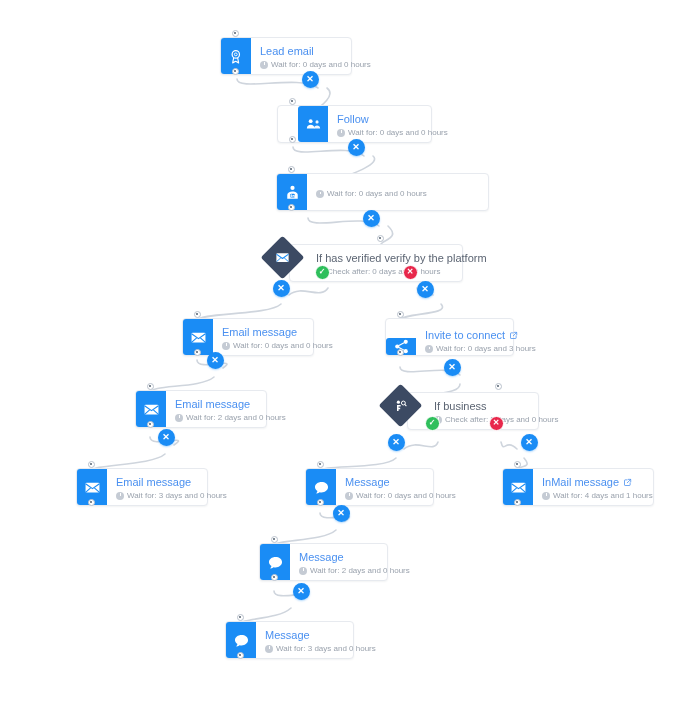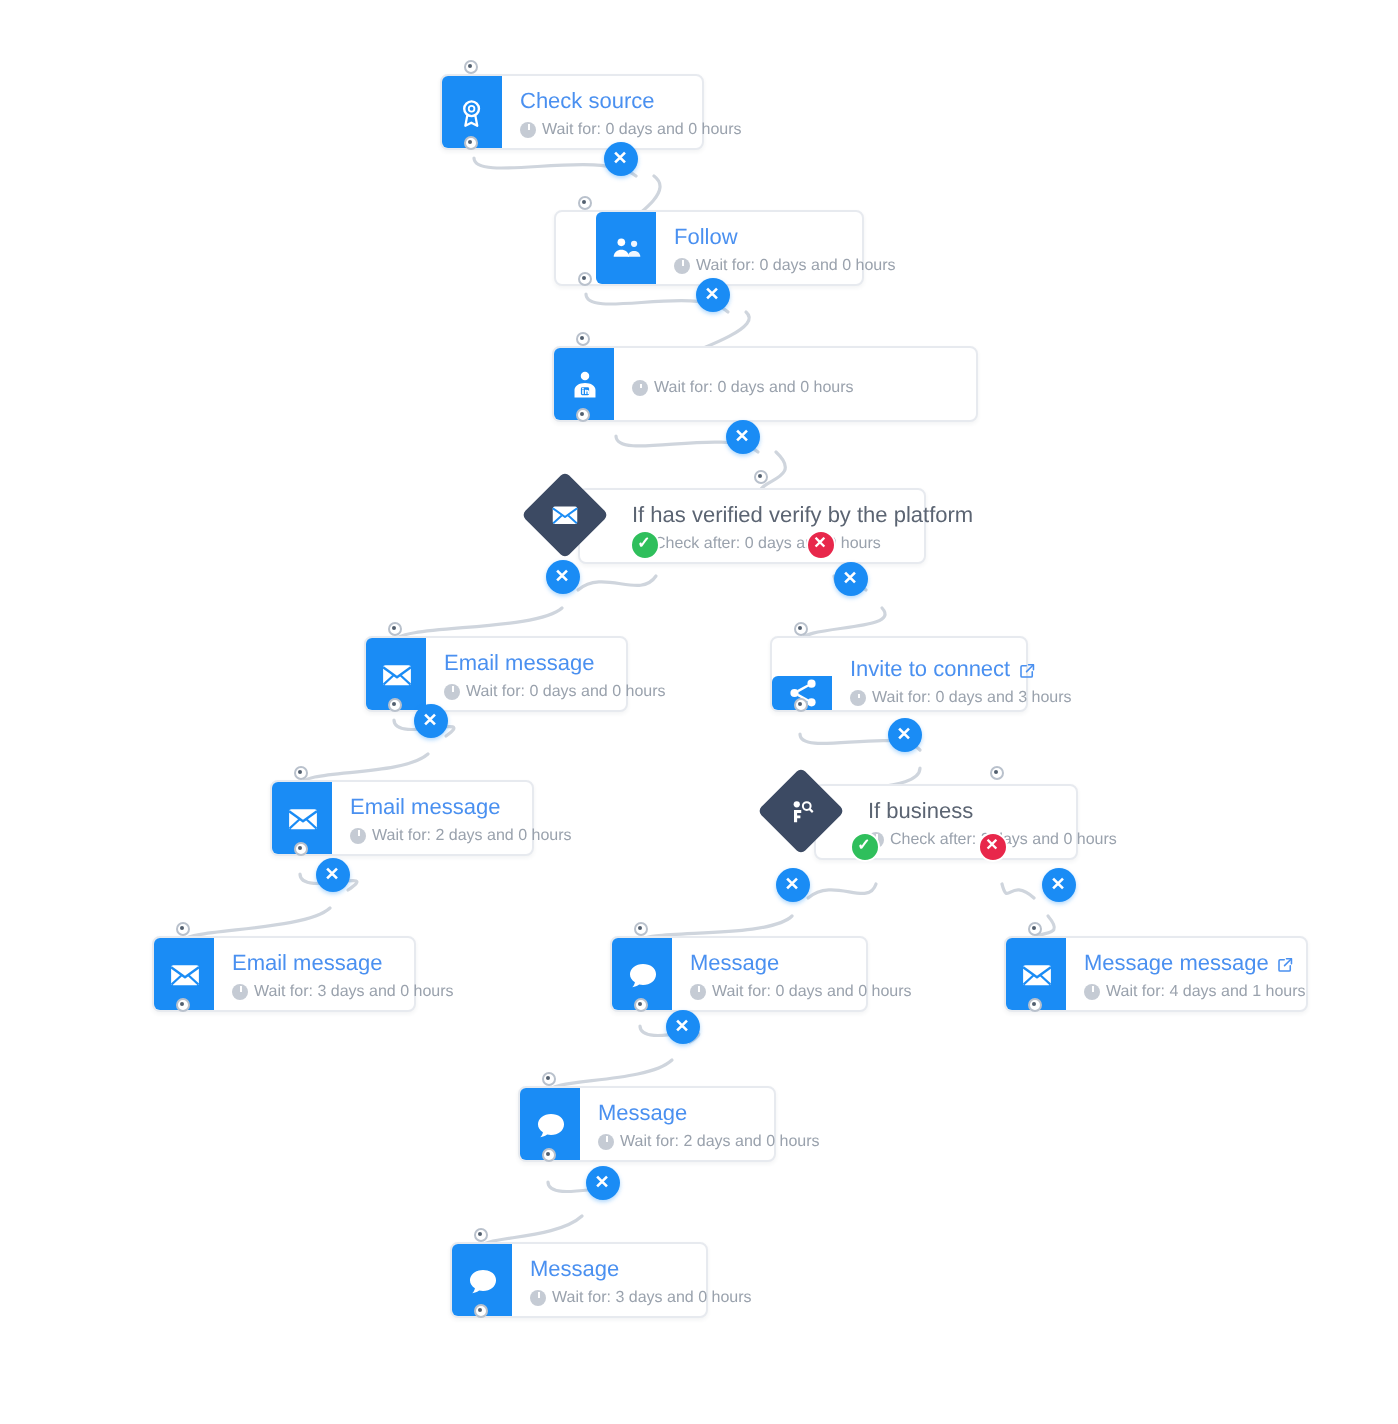--- a/index.html
+++ b/index.html
@@ -154,21 +154,21 @@
         <svg xmlns="http://www.w3.org/2000/svg" width="17" height="17" viewBox="0 0 24 24">
           <g fill="#fff">
             <circle cx="11" cy="9" r="5.2" fill="none" stroke="#fff" stroke-width="1.7"></circle>
             <circle cx="11" cy="9" r="2" fill="none" stroke="#fff" stroke-width="1.3"></circle>
             <path d="M8 13.5 L6.6 21 L10.8 18.8 L15 21 L13.6 13.5" fill="none" stroke="#fff" stroke-width="1.6" stroke-linejoin="round"></path>
           </g>
         </svg>
       </div>
       <div class="body">
         <div class="ttl">
-          <span>Check source</span>
+          <span>Lead email</span>
         </div>
         <div class="sub">
           <span class="clock"></span>
           <span>Wait for: 0 days and 0 hours</span>
         </div>
       </div>
     </div>
     <div class="dot" style="left: 231.5px; top: 29.5px;"></div>
     <div class="dot" style="left: 231.5px; top: 67.5px;"></div>
     <div class="node" style="left: 277px; top: 105px; width: 155px; padding-left: 20px;">
@@ -382,21 +382,21 @@
         <svg xmlns="http://www.w3.org/2000/svg" width="17" height="17" viewBox="0 0 24 24">
           <g>
             <rect x="2.2" y="5.2" width="19.6" height="14" rx="1.6" fill="#fff"></rect>
             <path d="M2.2 6.6 L12 13.6 L21.8 6.6" fill="none" stroke="#1a8cf5" stroke-width="1.7" stroke-linejoin="round"></path>
             <path d="M2.6 18.6 L9.4 12.4 M21.4 18.6 L14.6 12.4" fill="none" stroke="#1a8cf5" stroke-width="1.5"></path>
           </g>
         </svg>
       </div>
       <div class="body">
         <div class="ttl">
-          <span>Message message</span>
+          <span>InMail message</span>
           <span class="extlink">
             <svg xmlns="http://www.w3.org/2000/svg" width="9" height="9" viewBox="0 0 24 24">
               <g fill="none" stroke="#4a90f0" stroke-width="2.1" stroke-linecap="round" stroke-linejoin="round">
                 <path d="M11 5H5.5A1.5 1.5 0 0 0 4 6.5v12A1.5 1.5 0 0 0 5.5 20h12a1.5 1.5 0 0 0 1.5-1.5V13"></path>
                 <path d="M14 3.6h6.6v6.6"></path>
                 <path d="M20.2 4 L11.4 12.8"></path>
               </g>
             </svg>
           </span>
         </div>

